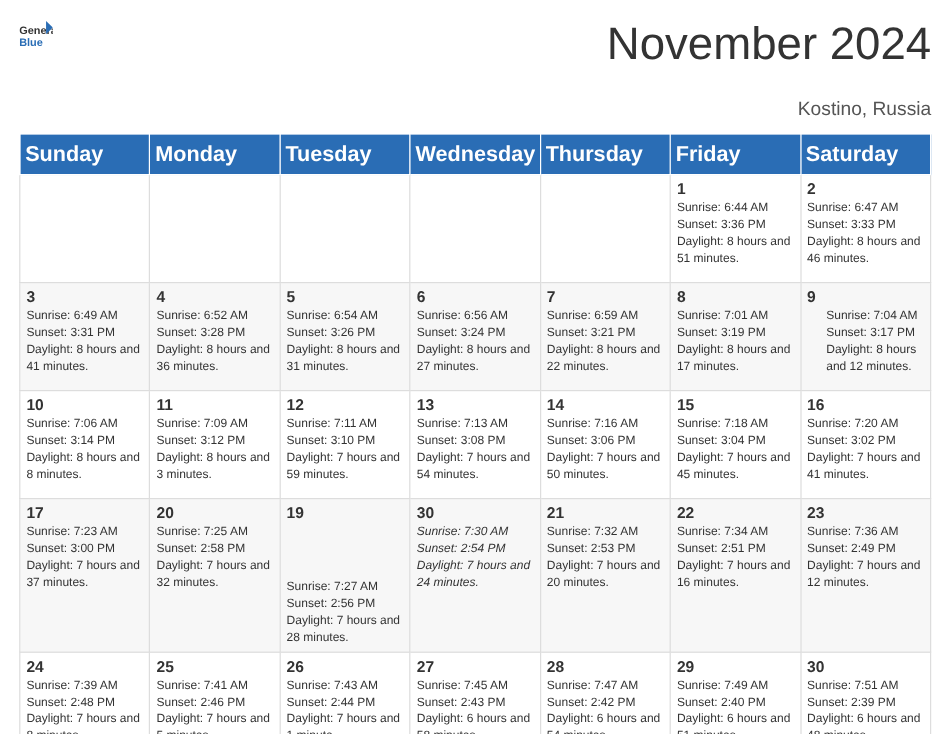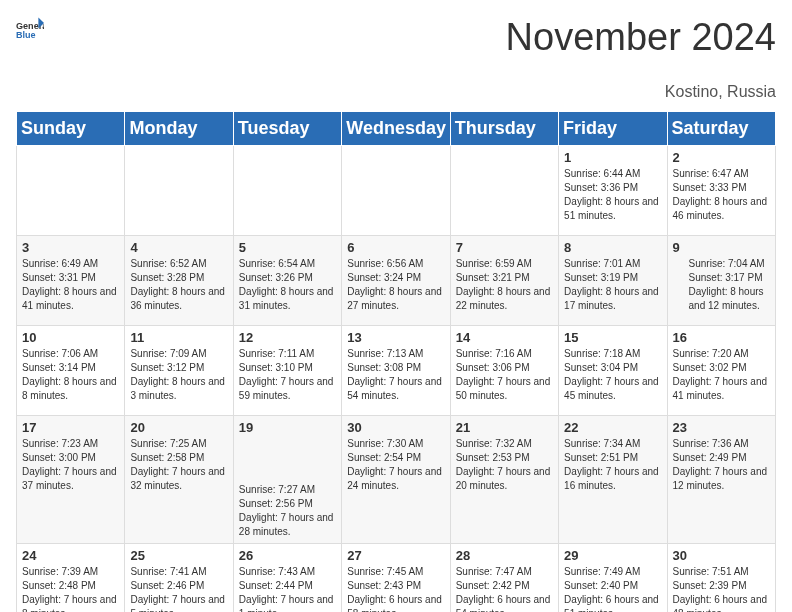--- a/index.html
+++ b/index.html
@@ -231,21 +231,21 @@
 Daylight: 7 hours and 32 minutes.</div>
         </td>
         <td>
           <span class="day-number">19</span>
           <div class="day-info" style="white-space: pre-line; margin-top: 48px;">Sunrise: 7:27 AM
 Sunset: 2:56 PM
 Daylight: 7 hours and 28 minutes.</div>
         </td>
         <td>
           <span class="day-number">30</span>
-          <div class="day-info" style="white-space: pre-line;">Sunrise: 7:30 AM
+          <div class="day-info" style="white-space: pre-line; font-style: italic;">Sunrise: 7:30 AM
 Sunset: 2:54 PM
 Daylight: 7 hours and 24 minutes.</div>
         </td>
         <td>
           <span class="day-number">21</span>
           <div class="day-info" style="white-space: pre-line;">Sunrise: 7:32 AM
 Sunset: 2:53 PM
 Daylight: 7 hours and 20 minutes.</div>
         </td>
         <td>

